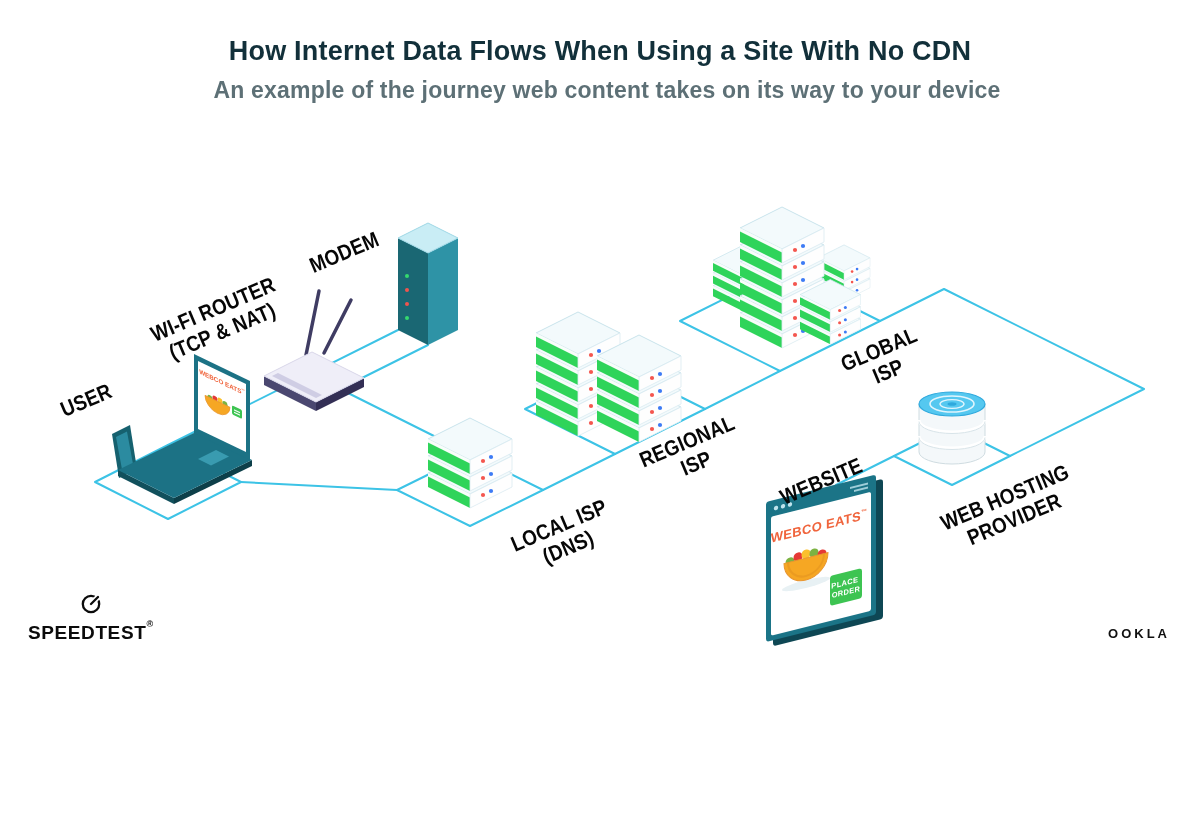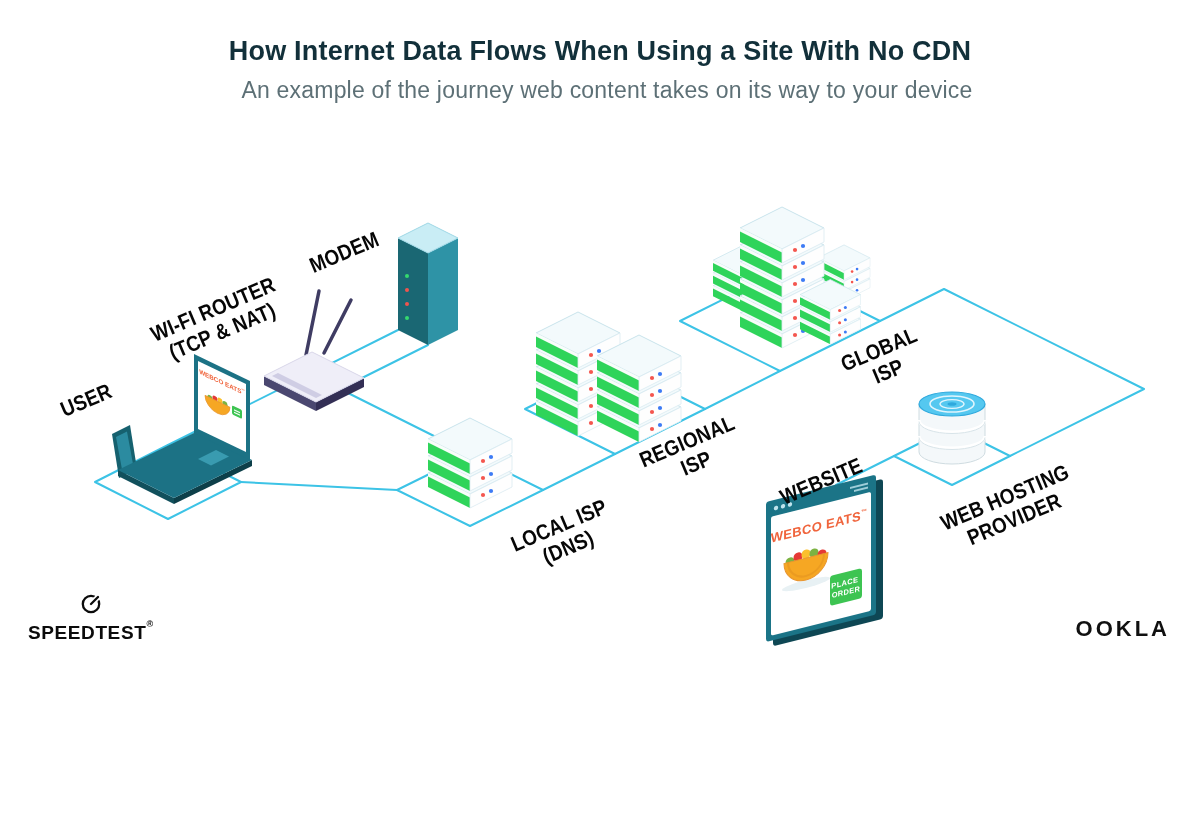--- a/index.html
+++ b/index.html
@@ -1,32 +1,32 @@
 <!DOCTYPE html>
 <html><head>
 <meta charset="utf-8">
 <style>
   * { box-sizing: border-box; margin: 0; padding: 0; }
   html, body { width: 1200px; height: 836px; }
   body { font-family: "Liberation Sans", sans-serif; background: #ffffff; position: relative; overflow: hidden; }
   .stage { position: absolute; inset: 0; width: 1200px; height: 660px; }
   .header { position: absolute; top: 36px; left: 0; width: 100%; text-align: center; z-index: 2; }
   .title { font-size: 27px; font-weight: 800; color: #12303a; letter-spacing: 0.2px; }
-  .subtitle { margin-top: 10px; font-size: 23px; font-weight: 400; color: #5d7076; letter-spacing: 0.2px; padding-left: 14px; }
+  .subtitle { margin-top: 10px; font-size: 23px; font-weight: 700; color: #5d7076; letter-spacing: 0.2px; padding-left: 14px; }
   svg.diagram { position: absolute; top: 0; left: 0; z-index: 1; }
   .flow { fill: none; stroke: #3CC3E6; stroke-width: 2; stroke-linejoin: round; stroke-linecap: round; }
   .lbl { font-family: "Liberation Sans", sans-serif; font-weight: 800; font-size: 20px; fill: #060606; text-anchor: middle; letter-spacing: 0.2px; }
   .brand { font-family: "Liberation Sans", sans-serif; font-weight: 800; font-size: 13px; fill: #F0643C; text-anchor: middle; letter-spacing: 0.3px; }
   .mini-brand { font-family: "Liberation Sans", sans-serif; font-weight: 800; font-size: 6.3px; fill: #F0643C; text-anchor: middle; }
   .btn-txt { font-family: "Liberation Sans", sans-serif; font-weight: 700; font-size: 7.5px; fill: #ffffff; text-anchor: middle; letter-spacing: 0.3px; }
   .footer-left { position: absolute; left: 28px; bottom: 16px; display: flex; align-items: center; gap: 7px; z-index: 2; flex-direction: column; }
   .st-text { font-size: 19px; font-weight: 700; letter-spacing: 0.6px; color: #0b0b0b; }
   .st-mark { font-size: 9px; vertical-align: top; position: relative; top: -3px; }
   .footer-right { position: absolute; right: 30px; bottom: 18px; z-index: 2; }
-  .ookla-text { font-size: 22px; font-weight: 700; letter-spacing: 3px; color: #101010; }
+  .ookla-text { font-size: 13px; font-weight: 700; letter-spacing: 3px; color: #101010; }
   .st-icon svg { display: block; }
 </style>
 </head>
 <body>
 
 <div class="stage">
 
   <div class="header">
     <div class="title">How Internet Data Flows When Using a Site With No CDN</div>
     <div class="subtitle">An example of the journey web content takes on its way to your device</div>

